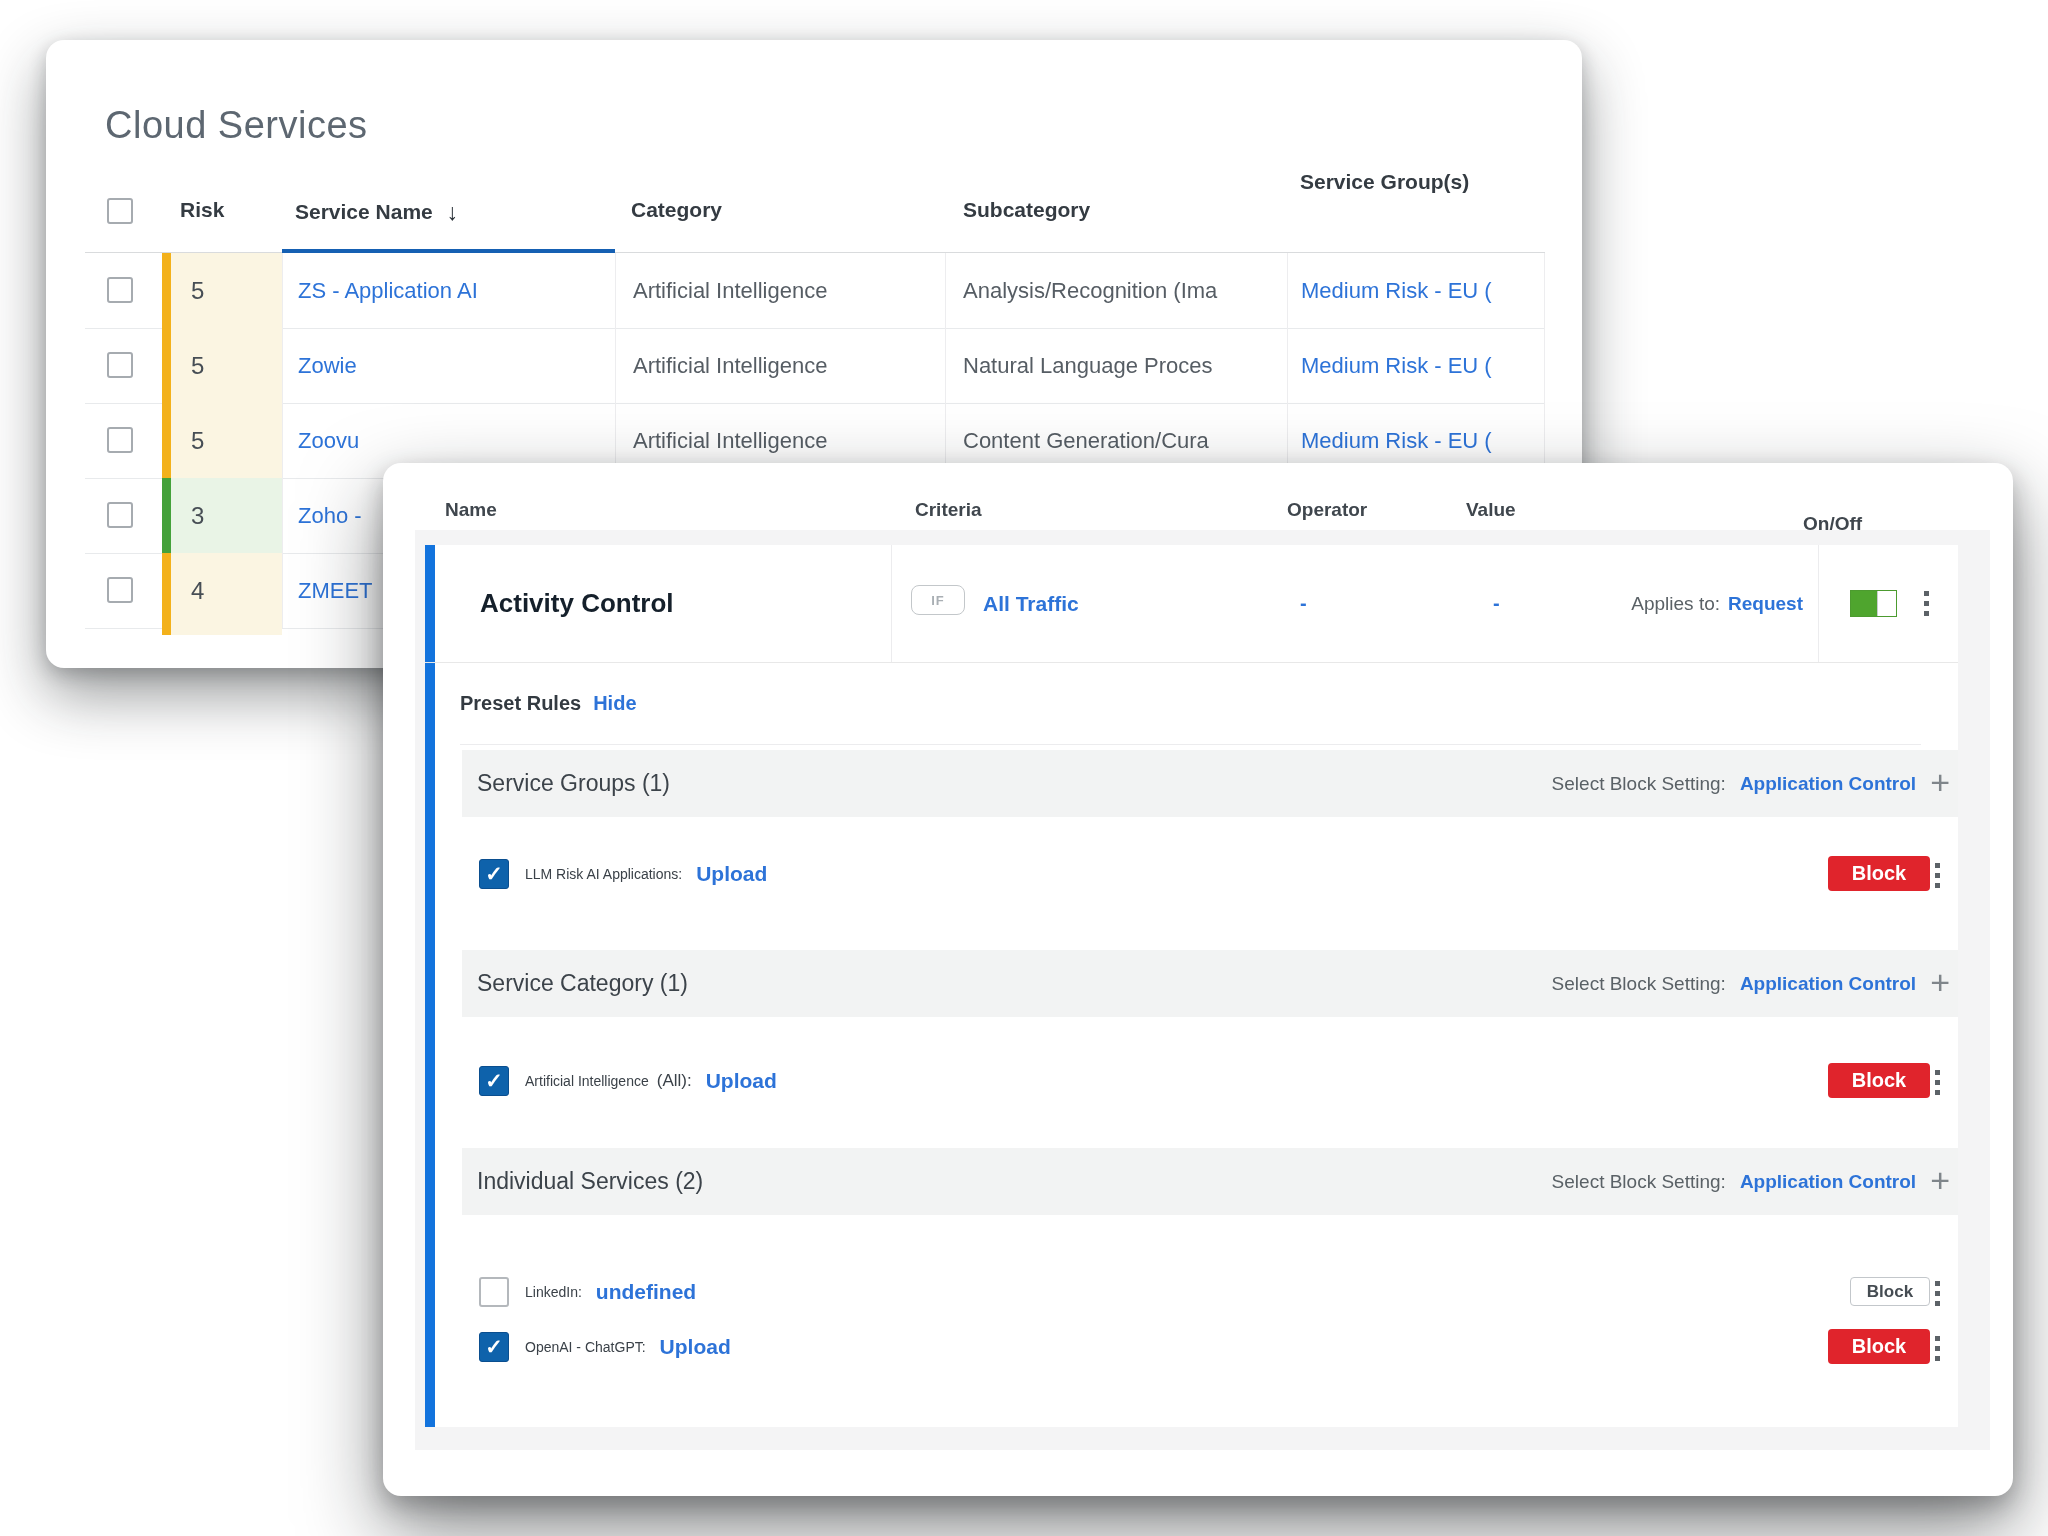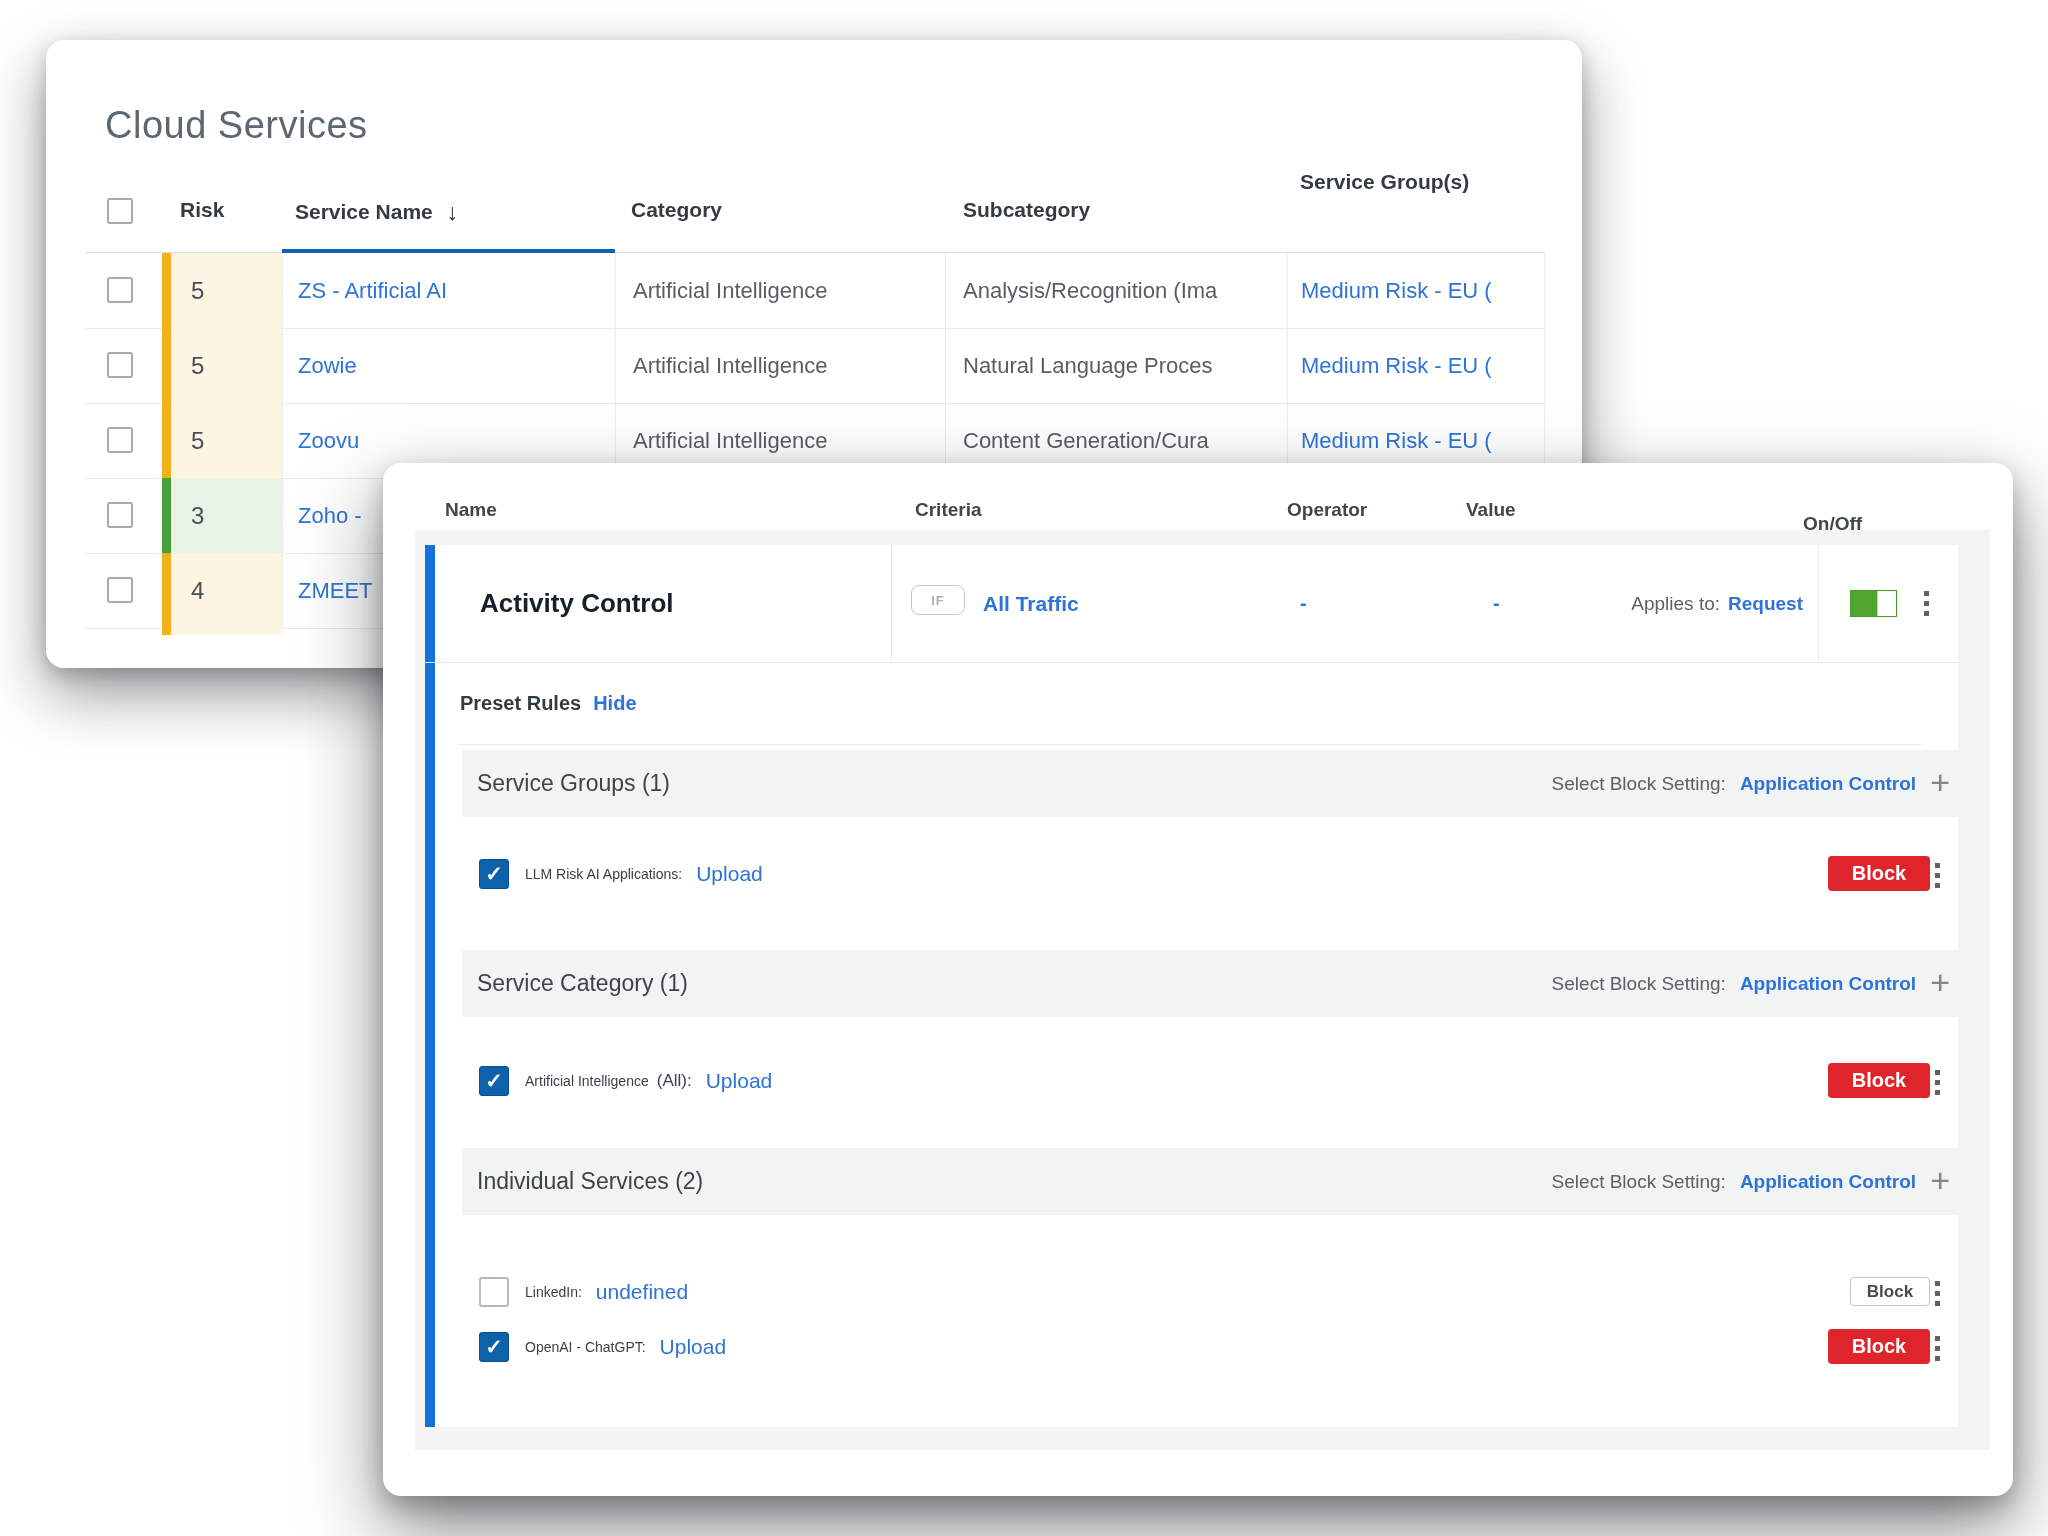--- a/index.html
+++ b/index.html
@@ -66,21 +66,21 @@
   .band-select-label{font-size:19px;color:#5a6166;}
   .band-select-value{font-size:19px;font-weight:700;}
   .plus{font-size:34px;font-weight:300;color:#7f858a;line-height:1;cursor:pointer;position:relative;top:-2px;}
   .item-row{position:absolute;left:54px;display:flex;align-items:center;gap:16px;height:40px;}
   .cb{width:30px;height:30px;border-radius:3px;box-sizing:border-box;cursor:pointer;}
   .cb.checked{background:#0e62ab;border:1px solid #0a4e8f;display:flex;align-items:center;justify-content:center;
     color:#fff;font-size:21px;font-weight:700;}
   .cb.unchecked{background:#fff;border:2px solid #b4b8bc;}
   .item-label{font-size:14px;color:#3a4148;}
   .item-suffix{font-size:17px;color:#3a4148;margin-left:-8px;}
-  .item-link{font-size:21px;font-weight:400;margin-left:-2px;}
+  .item-link{font-size:21px;font-weight:700;margin-left:-2px;}
   .block-btn{position:absolute;width:102px;height:35px;background:#e0242c;border-radius:4px;border:none;
     color:#fff;font-size:20px;font-weight:800;font-family:"Liberation Sans",sans-serif;cursor:pointer;
     display:flex;align-items:center;justify-content:center;}
   .block-btn.outline{width:80px;height:29px;background:#fff;border:1px solid #c3c7cb;color:#454c52;
     font-size:17px;font-weight:600;box-sizing:border-box;}
 </style>
 </head>
 <body>
 
 <div class="stage">
@@ -99,21 +99,21 @@
 
     <div class="row" style="top:213px;">
       <div class="vb" style="left:197px;"></div>
         <div class="vb" style="left:530px;"></div>
         <div class="vb" style="left:860px;"></div>
         <div class="vb" style="left:1202px;"></div>
         <div class="vb" style="left:1459px;"></div>
       <div class="cbx" style="left:22px;top:24px;"></div>
       <div class="risk-cell">5</div>
       <div class="cell cell-name">
-          <span class="lnk">ZS - Artificial AI</span>
+          <span class="lnk">ZS - Application AI</span>
         </div>
       <div class="cell cell-cat">Artificial Intelligence</div>
       <div class="cell cell-sub">Analysis/Recognition (Ima</div>
       <div class="cell cell-grp">
           <span class="lnk">Medium Risk - EU (</span>
         </div>
     </div>
 
     <div class="row" style="top:288px;">
       <div class="vb" style="left:197px;"></div>

